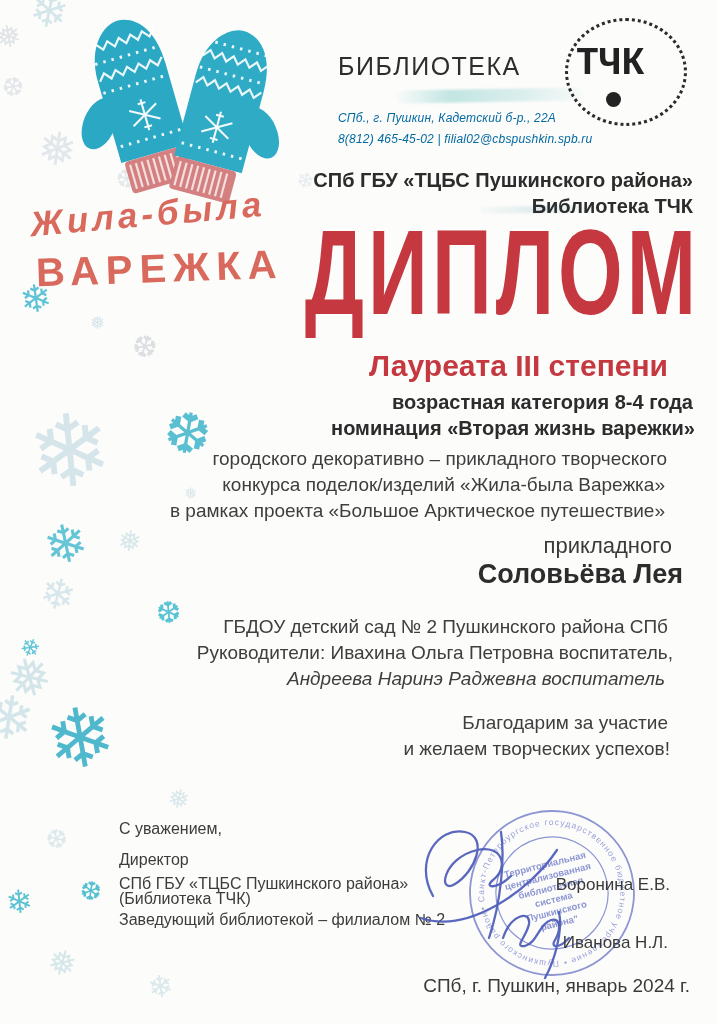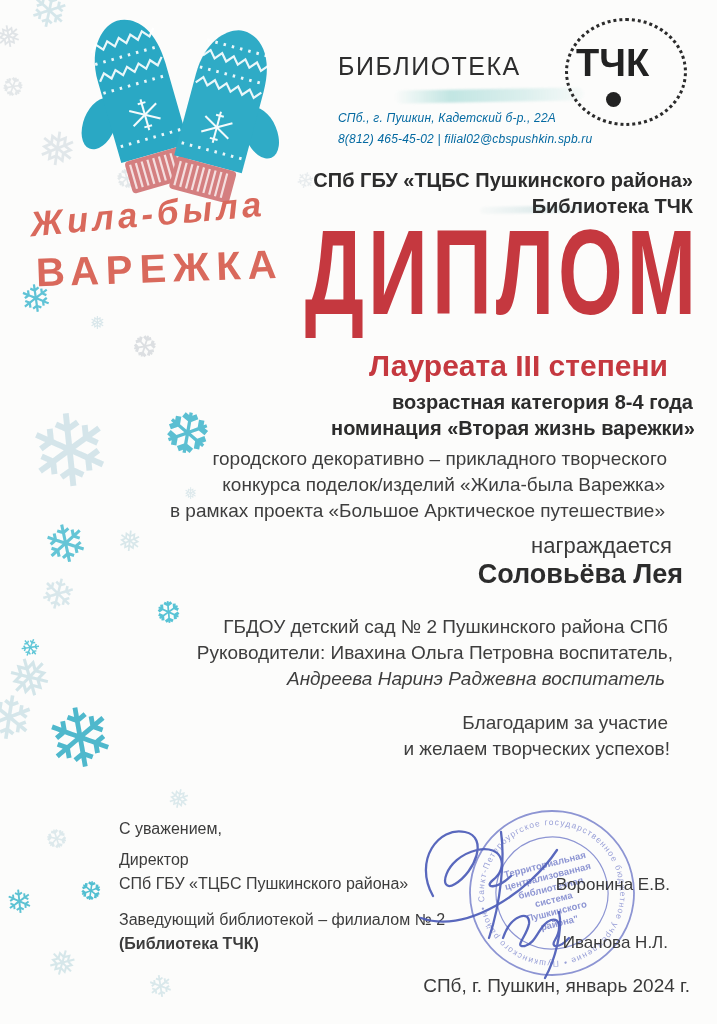--- a/index.html
+++ b/index.html
@@ -19,42 +19,42 @@
   .smudge2{left:480px; top:206px; width:118px; height:7px; opacity:.32; transform:rotate(-1deg);
     background:linear-gradient(90deg, rgba(110,170,175,.1), rgba(100,165,170,.6), rgba(110,170,175,.08));}
   
   .art1{left:30px; top:194px; font-size:35px; font-weight:bold; font-style:italic;
         letter-spacing:4px; color:var(--salmon); transform:rotate(-5deg);}
   .art2{left:36px; top:246px; font-size:40px; font-weight:bold;
         letter-spacing:7px; color:var(--salmon); transform:rotate(-2deg);}
   
   .libname{left:338px; top:52px; font-size:25px; font-weight:500; letter-spacing:1.5px; color:#2d2d2d;text-align:right;}
   .logo-circle{left:565px; top:18px; width:116px; height:102px; border:3px dotted #2b2b2b; border-radius:50%;}
-  .logo-text{left:576px; top:42px; font-size:38px; font-weight:bold; letter-spacing:0px; color:#222;}
+  .logo-text{left:576px; top:42px; font-size:38px; font-weight:bold; letter-spacing:0px; color:#222;font-family:Liberation Mono, monospace;}
   .logo-dot{left:606px; top:92px; width:15px; height:15px; border-radius:50%; background:#222;}
   .addr{left:338px; font-size:12px; color:#0369a1; letter-spacing:.2px;font-style:italic;}
   .addr1{top:111px;} .addr2{top:132px;}
   
   .r{position:absolute; text-align:right; white-space:nowrap;}
   .org{font-size:20px; font-weight:bold; color:#2c2c2c;}
   .org1{right:24px; top:169px;} .org2{right:24px; top:195px;}
   .big-title{right:17px; top:213px; font-size:104px; font-weight:bold; color:var(--red);
     line-height:1; letter-spacing:5px; transform:scale(.8,1.15); transform-origin:top right;}
   .degree{right:49px; top:349px; font-size:30px; font-weight:bold; color:var(--red);}
   .cat{font-size:20px; font-weight:bold; color:#2c2c2c;}
   .cat1{right:24px; top:391px;} .cat2{right:22px; top:417px;}
   .body-line{font-size:19px; color:#3e3e3e;}
   .c1{right:50px; top:448px;} .c2{right:52px; top:474px;} .c3{right:52px; top:500px;}
   .awarded{right:45px; top:533px; font-size:22px; color:#3a3a3a;}
   .recipient{right:34px; top:559px; font-size:27px; font-weight:bold; color:#2c2c2c;}
   .s1{right:49px; top:616px;} .s2{right:44px; top:642px;} .s3{right:52px; top:668px;font-style:italic;}
   .t1{right:49px; top:712px;} .t2{right:47px; top:738px;}
   
   .so{position:absolute; left:119px; font-size:16px; color:#3c3c3c; white-space:nowrap;}
-  .so1{top:820px;} .so2{top:851px;} .so3{top:875px;} .so4{top:911px;} .so5{top:935px;font-weight:bold;}
+  .so1{top:820px;} .so2{top:851px;} .so3{top:875px;} .so4{top:911px;} .so5{top:890px;}
   .name{position:absolute; font-size:17px; color:#3a3a3a; white-space:nowrap; text-align:right;}
   .name1{right:47px; top:875px;} .name2{right:49px; top:933px;}
   .dateline{right:27px; top:975px; font-size:19px; color:#3a3a3a;}
   
   .stamp{left:462px; top:803px; transform:rotate(-14deg); opacity:.78;}
   .sigs{left:405px; top:810px;}
 </style>
 </head>
 <body>
 
@@ -168,21 +168,21 @@
   <div class="r org org1">СПб ГБУ «ТЦБС Пушкинского района»</div>
   <div class="r org org2">Библиотека ТЧК</div>
 
   <div class="r big-title">ДИПЛОМ</div>
   <div class="r degree">Лауреата III степени</div>
   <div class="r cat cat1">возрастная категория 8-4 года</div>
   <div class="r cat cat2">номинация «Вторая жизнь варежки»</div>
   <div class="r body-line c1">городского декоративно – прикладного творческого</div>
   <div class="r body-line c2">конкурса поделок/изделий «Жила-была Варежка»</div>
   <div class="r body-line c3">в рамках проекта «Большое Арктическое путешествие»</div>
-  <div class="r awarded">награждается</div>
+  <div class="r awarded">прикладного</div>
   <div class="r recipient">Соловьёва Лея</div>
   <div class="r body-line s1">ГБДОУ детский сад № 2 Пушкинского района СПб</div>
   <div class="r body-line s2">Руководители: Ивахина Ольга Петровна воспитатель,</div>
   <div class="r body-line s3">Андреева Наринэ Раджевна воспитатель</div>
   <div class="r body-line t1">Благодарим за участие</div>
   <div class="r body-line t2">и желаем творческих успехов!</div>
 
   <div class="so so1">С уважением,</div>
   <div class="so so2">Директор</div>
   <div class="so so3">СПб ГБУ «ТЦБС Пушкинского района»</div>

